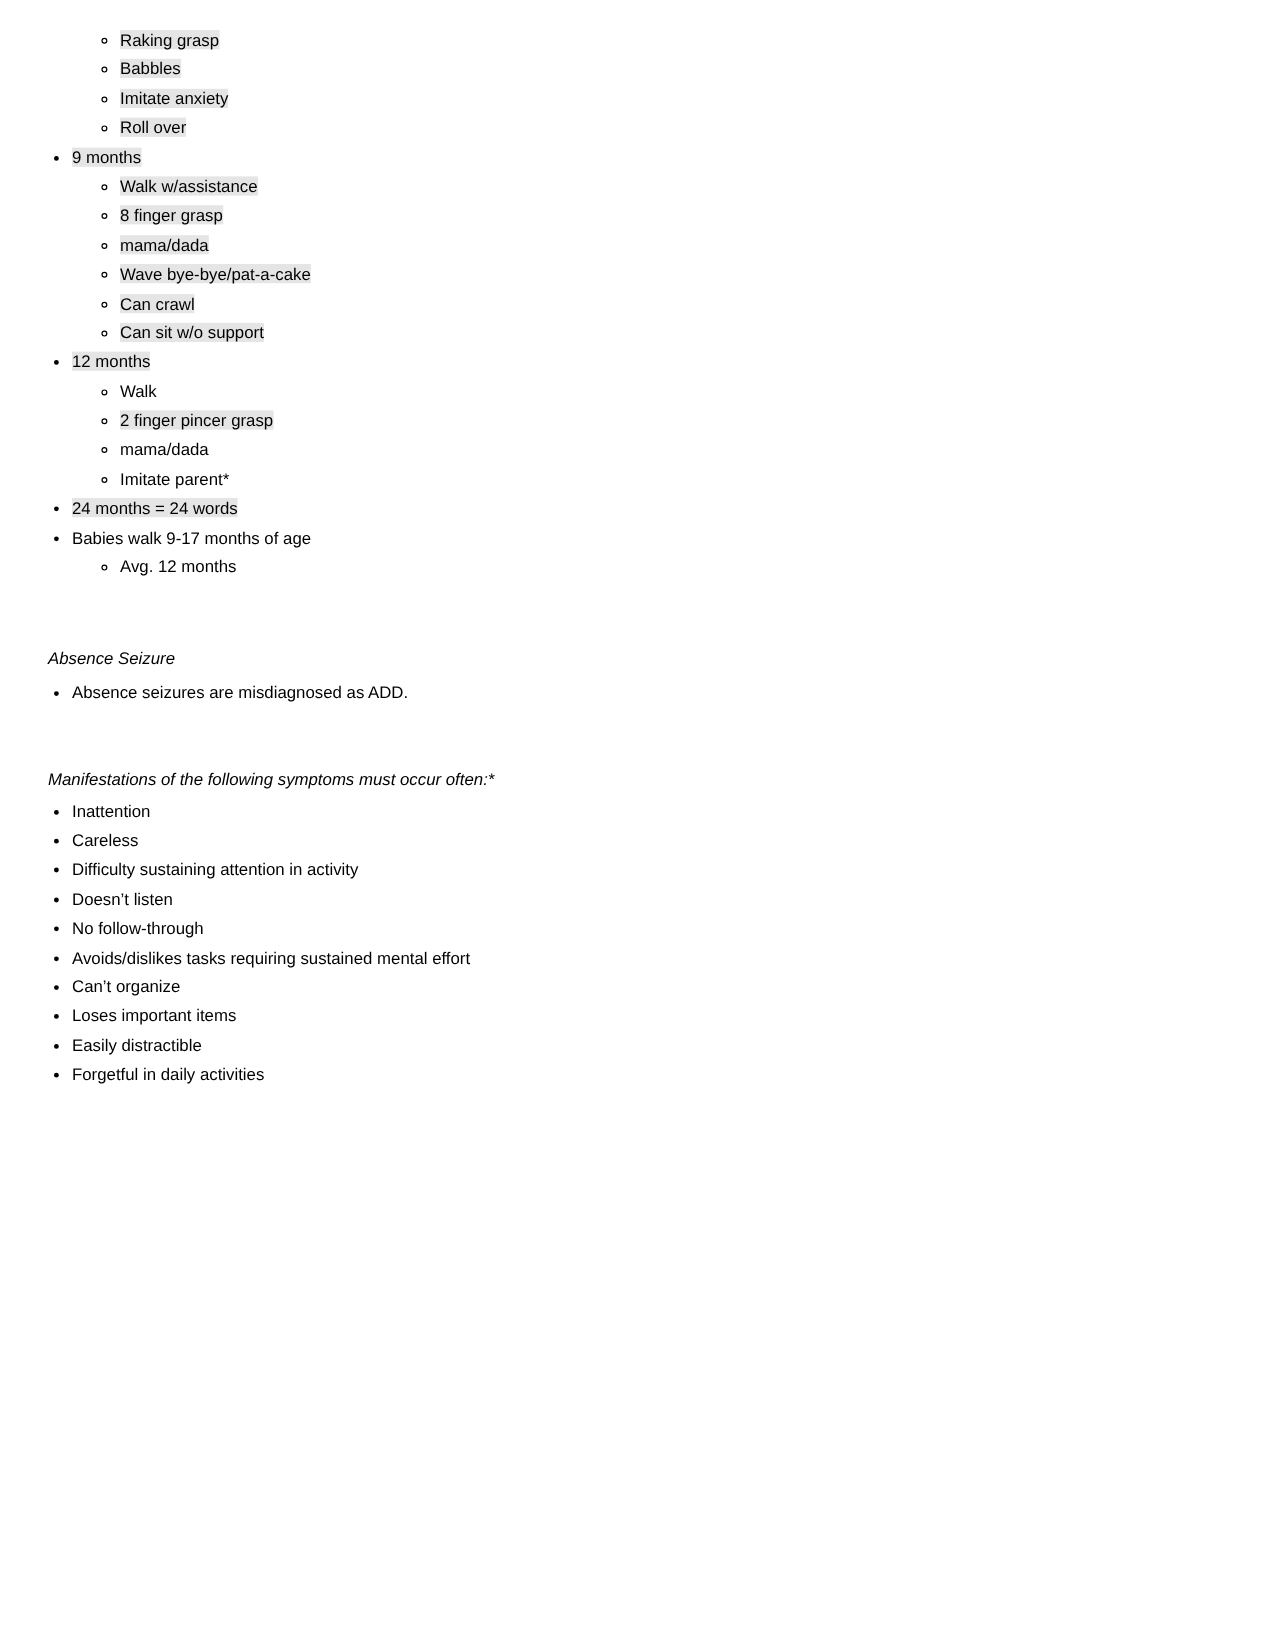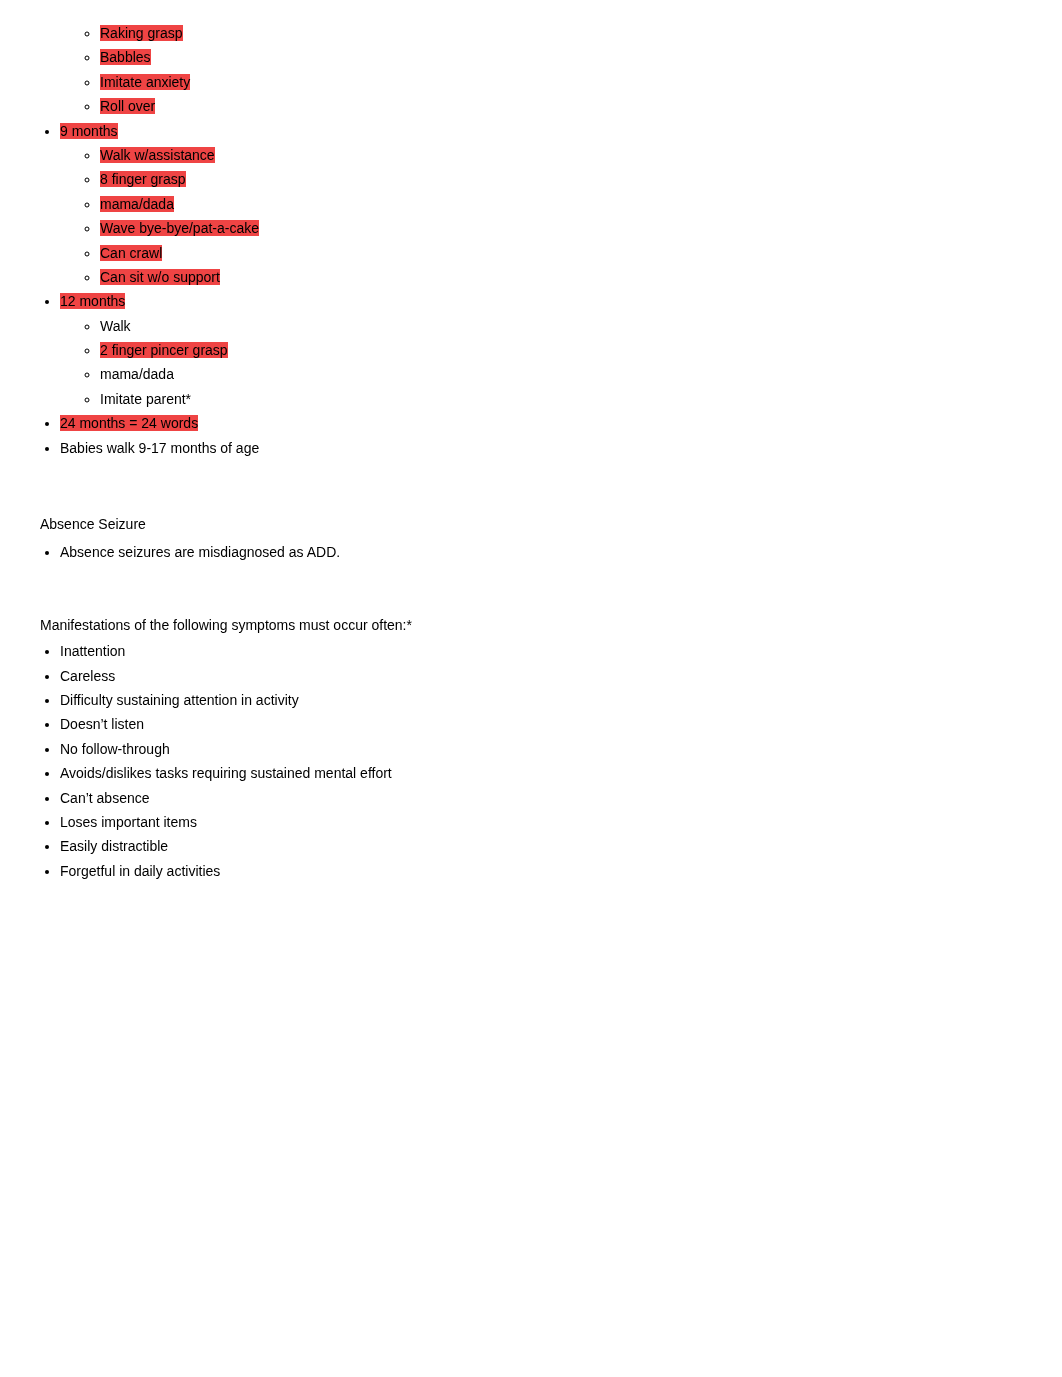--- a/index.html
+++ b/index.html
@@ -10,21 +10,21 @@
     body {
       background: #ffffff;
       font-family: Arial, sans-serif;
       font-size: 14px;
       color: #000000;
       padding: 20px 40px;
       width: 1062px;
       min-height: 1377px;
     }
     .highlight {
-      background-color: #ef4444;
+      background-color: #e5e5e5;
     }
     ul {
       list-style: disc;
       margin-left: 20px;
     }
     ul ul {
       list-style: circle;
       margin-left: 40px;
     }
     li {
@@ -35,20 +35,21 @@
       margin-bottom: 30px;
     }
     .section-title {
       font-weight: normal;
       margin-bottom: 6px;
       margin-top: 20px;
     }
     p {
       margin: 4px 0;
       line-height: 1.6;
+      font-style: italic;
     }
     .note {
       margin-top: 8px;
       line-height: 1.6;
     }
   </style>
 </head>
 <body>
 
 
@@ -80,20 +81,23 @@
         <li><span class="highlight">2 finger pincer grasp</span></li>
         <li><span>mama/dada</span></li>
         <li><span>Imitate parent*</span></li>
       </ul>
     </li>
     <li>
       <span class="highlight">24 months = 24 words</span>
     </li>
     <li>
       <span>Babies walk 9-17 months of age</span>
+      <ul>
+        <li><span>Avg. 12 months</span></li>
+      </ul>
     </li>
   </ul>
 </div>
 
 <br><br>
 
 
 <div class="section">
   <p class="section-title">Absence Seizure</p>
   <ul>
@@ -108,21 +112,21 @@
 
 <div class="section">
   <p>Manifestations of the following symptoms must occur often:*</p>
   <ul>
     <li><span>Inattention</span></li>
     <li><span>Careless</span></li>
     <li><span>Difficulty sustaining attention in activity</span></li>
     <li><span>Doesn’t listen</span></li>
     <li><span>No follow-through</span></li>
     <li><span>Avoids/dislikes tasks requiring sustained mental effort</span></li>
-    <li><span>Can’t absence</span></li>
+    <li><span>Can’t organize</span></li>
     <li><span>Loses important items</span></li>
     <li><span>Easily distractible</span></li>
     <li><span>Forgetful in daily activities</span></li>
   </ul>
 </div>
 
 
 
 
 </body></html>

